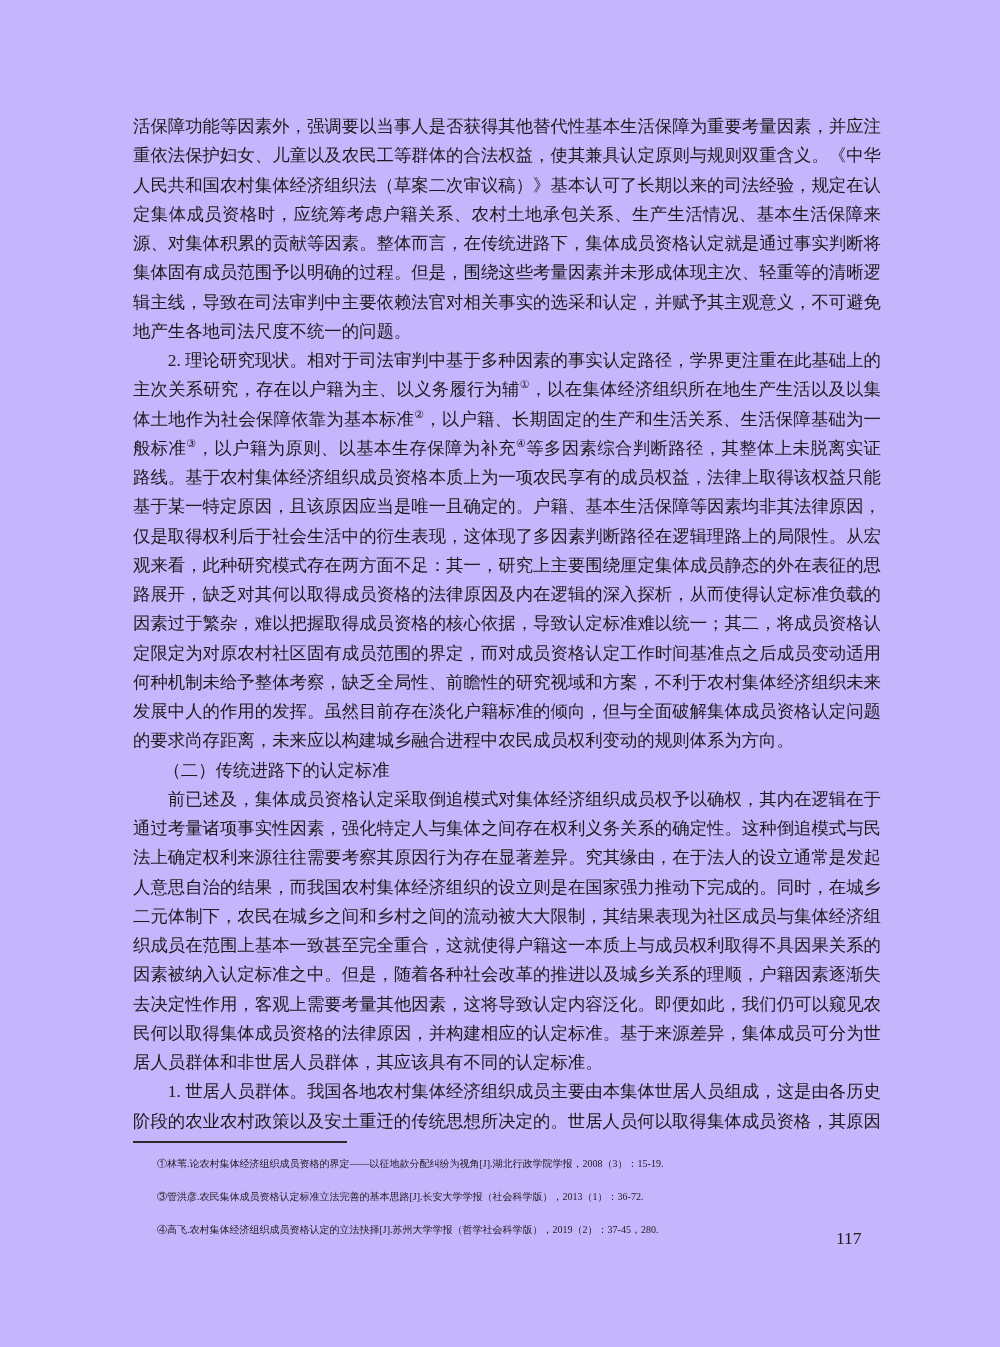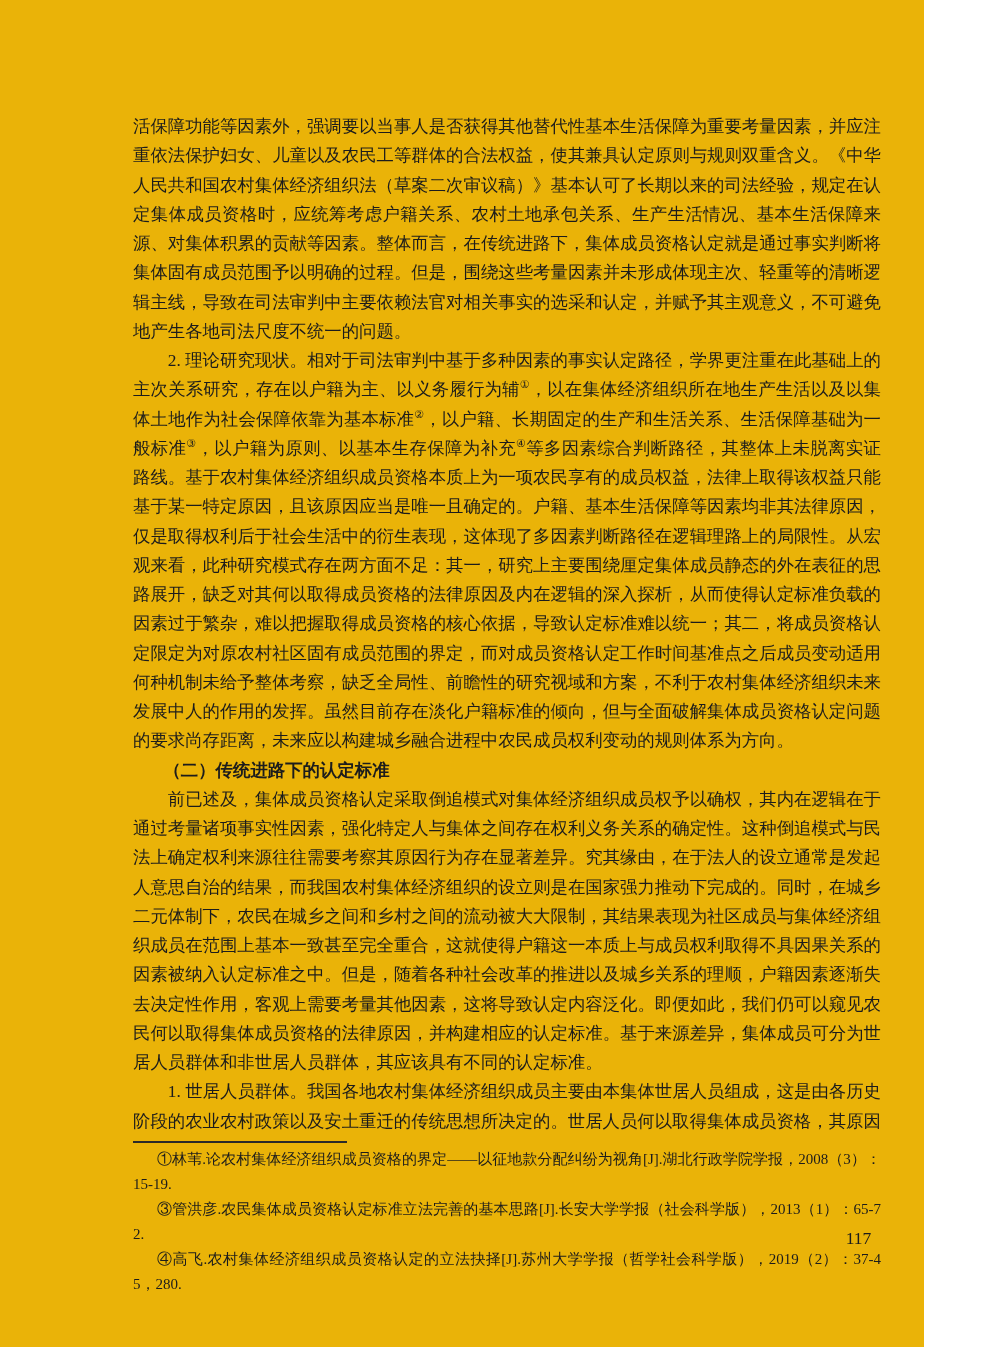--- a/index.html
+++ b/index.html
@@ -2,23 +2,23 @@
 <html><head>
 <meta charset="utf-8">
 <style>
   html, body {
     margin: 0;
     padding: 0;
     background: #ffffff;
   }
   .page {
     position: relative;
-    width: 924px;
+    width: 1000px;
     height: 1347px;
-    background: #eab308;
+    background: #c4b5fd;
     overflow: hidden;
     font-family: "Liberation Serif", "DejaVu Serif", serif;
     color: #1c1c1c;
   }
   .content {
     position: absolute;
     left: 133px;
     top: 112px;
     width: 748px;
   }
@@ -27,67 +27,67 @@
     font-size: 17.4px;
     line-height: 29.25px;
     text-align: justify;
     text-indent: 2em;
     word-break: break-all;
   }
   .para.noindent { text-indent: 0; }
   .heading {
     margin: 0;
     font-family: "Liberation Sans", "DejaVu Sans", sans-serif;
-    font-weight: bold;
+    font-weight: normal;
     font-size: 17.4px;
     line-height: 29.25px;
     text-indent: 1.75em;
   }
   .sup {
     font-size: 11px;
     vertical-align: super;
     line-height: 0;
   }
   .footnote-sep {
     width: 214px;
     height: 0;
     border-top: 2px solid #2a2a2a;
     margin: 5px 0 4px 0;
   }
   .footnote {
-    margin: 0;
-    font-size: 15px;
+    margin: 8px;
+    font-size: 10px;
     line-height: 25px;
     text-align: justify;
     text-indent: 1.6em;
     word-break: break-all;
   }
   .page-number {
     position: absolute;
     left: 836px;
     top: 1228px;
     width: 45px;
-    text-align: center;
+    text-align: left;
     font-size: 17.5px;
     color: #1c1c1c;
   }
 </style>
 </head>
 <body>
 
 <div class="page">
   <div class="content">
     <div>
         <p class="para noindent"><span>活保障功能等因素外，强调要以当事人是否获得其他替代性基本生活保障为重要考量因素，并应注重依法保护妇女、儿童以及农民工等群体的合法权益，使其兼具认定原则与规则双重含义。《中华人民共和国农村集体经济组织法（草案二次审议稿）》基本认可了长期以来的司法经验，规定在认定集体成员资格时，应统筹考虑户籍关系、农村土地承包关系、生产生活情况、基本生活保障来源、对集体积累的贡献等因素。整体而言，在传统进路下，集体成员资格认定就是通过事实判断将集体固有成员范围予以明确的过程。但是，围绕这些考量因素并未形成体现主次、轻重等的清晰逻辑主线，导致在司法审判中主要依赖法官对相关事实的选采和认定，并赋予其主观意义，不可避免地产生各地司法尺度不统一的问题。</span></p>
         <p class="para"><span>2. 理论研究现状。相对于司法审判中基于多种因素的事实认定路径，学界更注重在此基础上的主次关系研究，存在以户籍为主、以义务履行为辅</span><span class="sup">①</span><span>，以在集体经济组织所在地生产生活以及以集体土地作为社会保障依靠为基本标准</span><span class="sup">②</span><span>，以户籍、长期固定的生产和生活关系、生活保障基础为一般标准</span><span class="sup">③</span><span>，以户籍为原则、以基本生存保障为补充</span><span class="sup">④</span><span>等多因素综合判断路径，其整体上未脱离实证路线。基于农村集体经济组织成员资格本质上为一项农民享有的成员权益，法律上取得该权益只能基于某一特定原因，且该原因应当是唯一且确定的。户籍、基本生活保障等因素均非其法律原因，仅是取得权利后于社会生活中的衍生表现，这体现了多因素判断路径在逻辑理路上的局限性。从宏观来看，此种研究模式存在两方面不足：其一，研究上主要围绕厘定集体成员静态的外在表征的思路展开，缺乏对其何以取得成员资格的法律原因及内在逻辑的深入探析，从而使得认定标准负载的因素过于繁杂，难以把握取得成员资格的核心依据，导致认定标准难以统一；其二，将成员资格认定限定为对原农村社区固有成员范围的界定，而对成员资格认定工作时间基准点之后成员变动适用何种机制未给予整体考察，缺乏全局性、前瞻性的研究视域和方案，不利于农村集体经济组织未来发展中人的作用的发挥。虽然目前存在淡化户籍标准的倾向，但与全面破解集体成员资格认定问题的要求尚存距离，未来应以构建城乡融合进程中农民成员权利变动的规则体系为方向。</span></p>
         <p class="heading"><span>（二）传统进路下的认定标准</span></p>
         <p class="para"><span>前已述及，集体成员资格认定采取倒追模式对集体经济组织成员权予以确权，其内在逻辑在于通过考量诸项事实性因素，强化特定人与集体之间存在权利义务关系的确定性。这种倒追模式与民法上确定权利来源往往需要考察其原因行为存在显著差异。究其缘由，在于法人的设立通常是发起人意思自治的结果，而我国农村集体经济组织的设立则是在国家强力推动下完成的。同时，在城乡二元体制下，农民在城乡之间和乡村之间的流动被大大限制，其结果表现为社区成员与集体经济组织成员在范围上基本一致甚至完全重合，这就使得户籍这一本质上与成员权利取得不具因果关系的因素被纳入认定标准之中。但是，随着各种社会改革的推进以及城乡关系的理顺，户籍因素逐渐失去决定性作用，客观上需要考量其他因素，这将导致认定内容泛化。即便如此，我们仍可以窥见农民何以取得集体成员资格的法律原因，并构建相应的认定标准。基于来源差异，集体成员可分为世居人员群体和非世居人员群体，其应该具有不同的认定标准。</span></p>
         <p class="para"><span>1. 世居人员群体。我国各地农村集体经济组织成员主要由本集体世居人员组成，这是由各历史阶段的农业农村政策以及安土重迁的传统思想所决定的。世居人员何以取得集体成员资格，其原因</span></p>
       </div>
     <div class="footnote-sep"></div>
     <div>
         <p class="footnote"><span>①</span><span>林苇.论农村集体经济组织成员资格的界定——以征地款分配纠纷为视角[J].湖北行政学院学报，2008（3）：15-19.</span></p>
-        <p class="footnote"><span>③</span><span>管洪彦.农民集体成员资格认定标准立法完善的基本思路[J].长安大学学报（社会科学版），2013（1）：65-72.</span></p>
+        <p class="footnote"><span>③</span><span>管洪彦.农民集体成员资格认定标准立法完善的基本思路[J].长安大学学报（社会科学版），2013（1）：36-72.</span></p>
         <p class="footnote"><span>④</span><span>高飞.农村集体经济组织成员资格认定的立法抉择[J].苏州大学学报（哲学社会科学版），2019（2）：37-45，280.</span></p>
       </div>
   </div>
   <div class="page-number">117</div>
 </div>
 
 </body></html>

